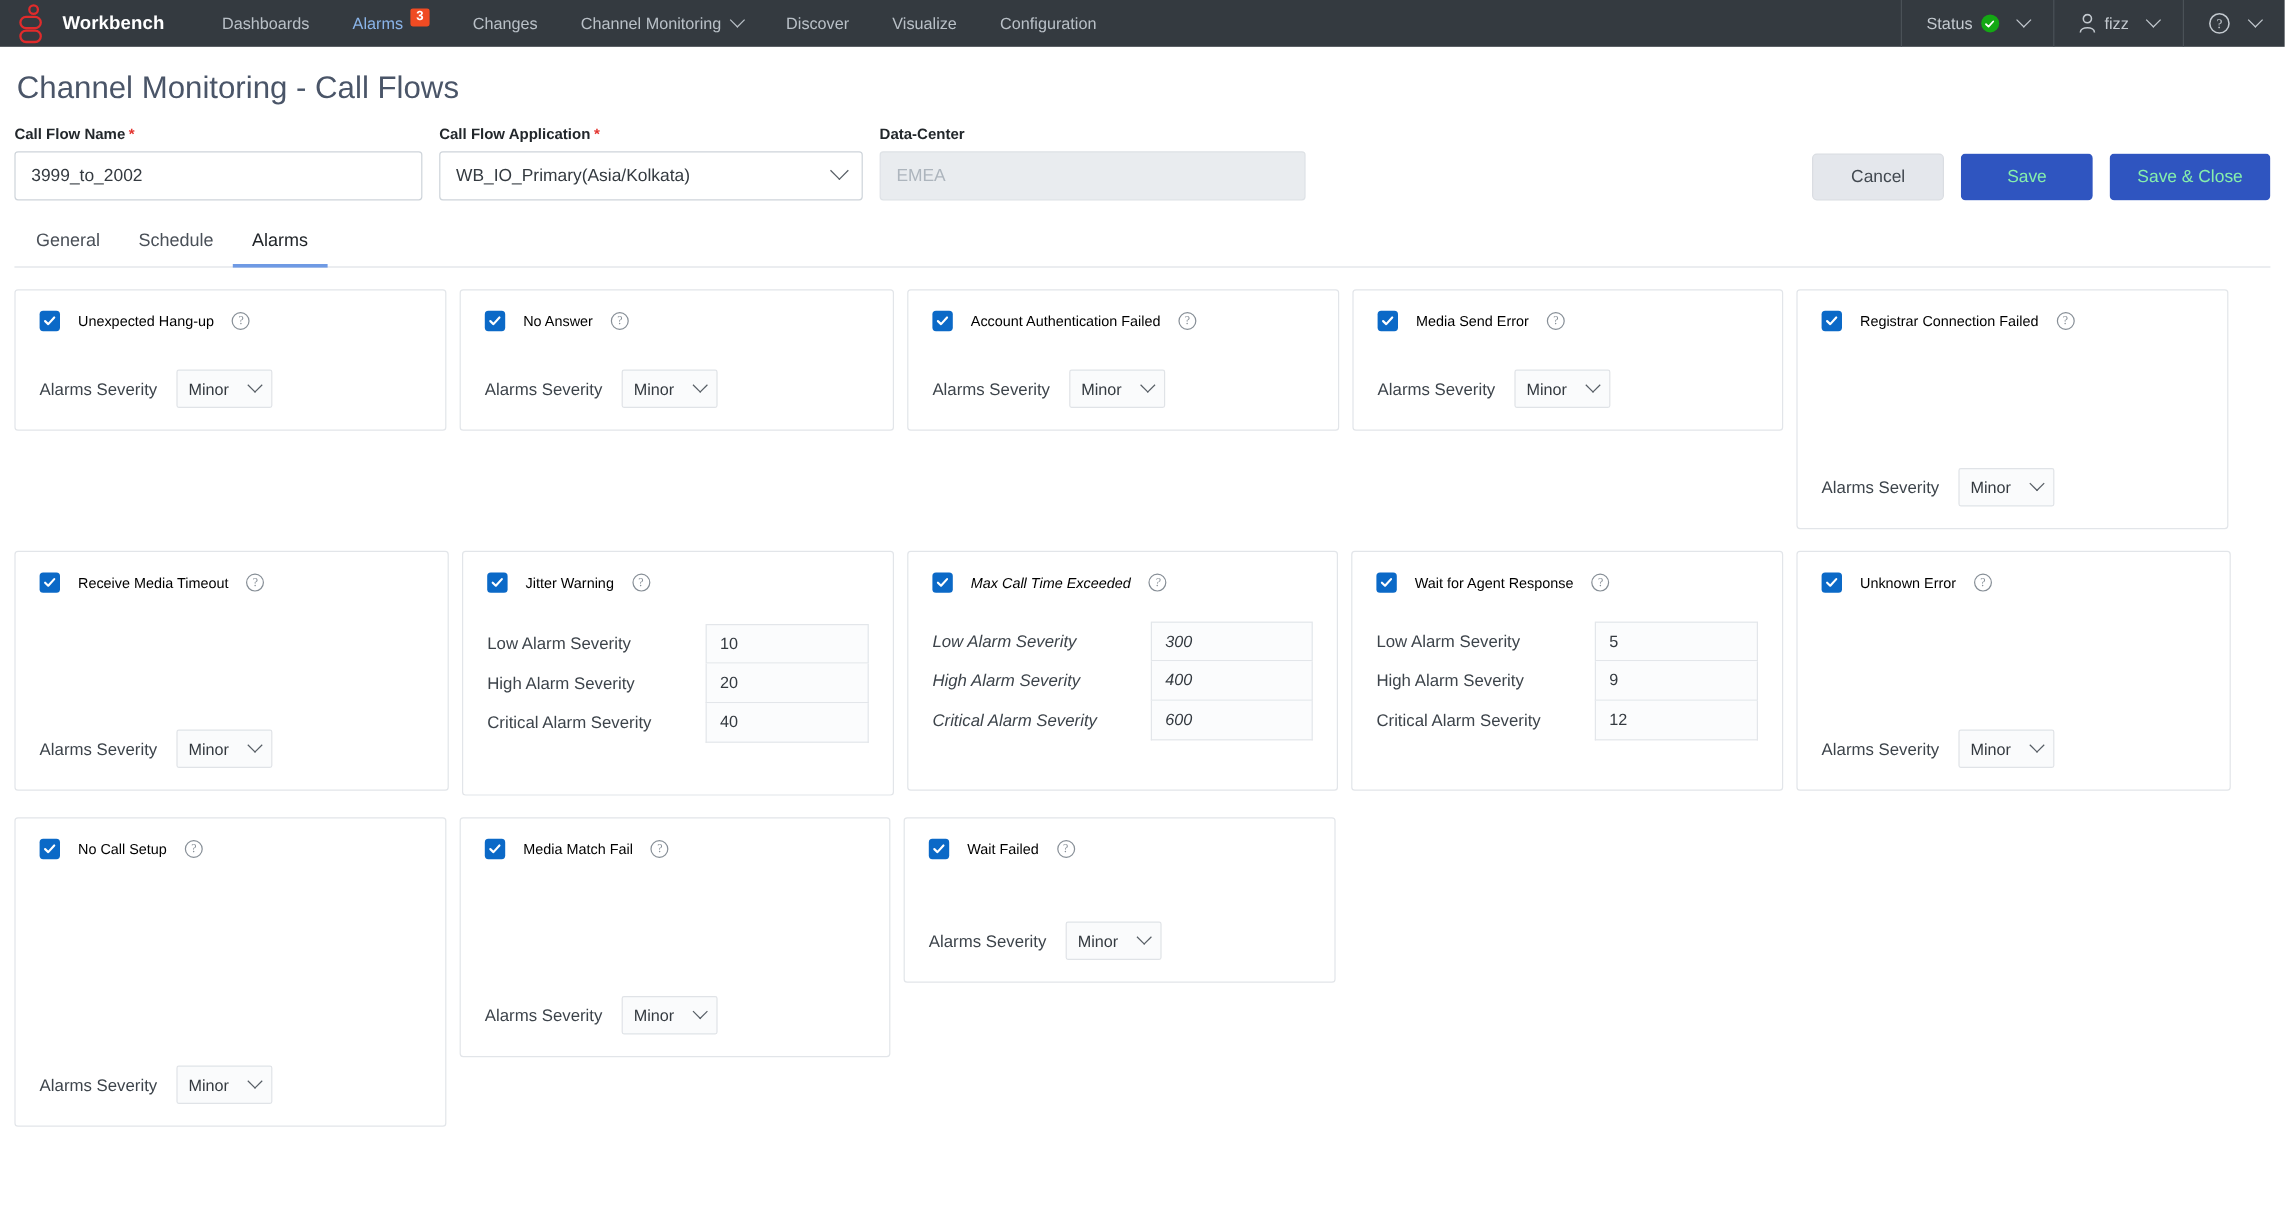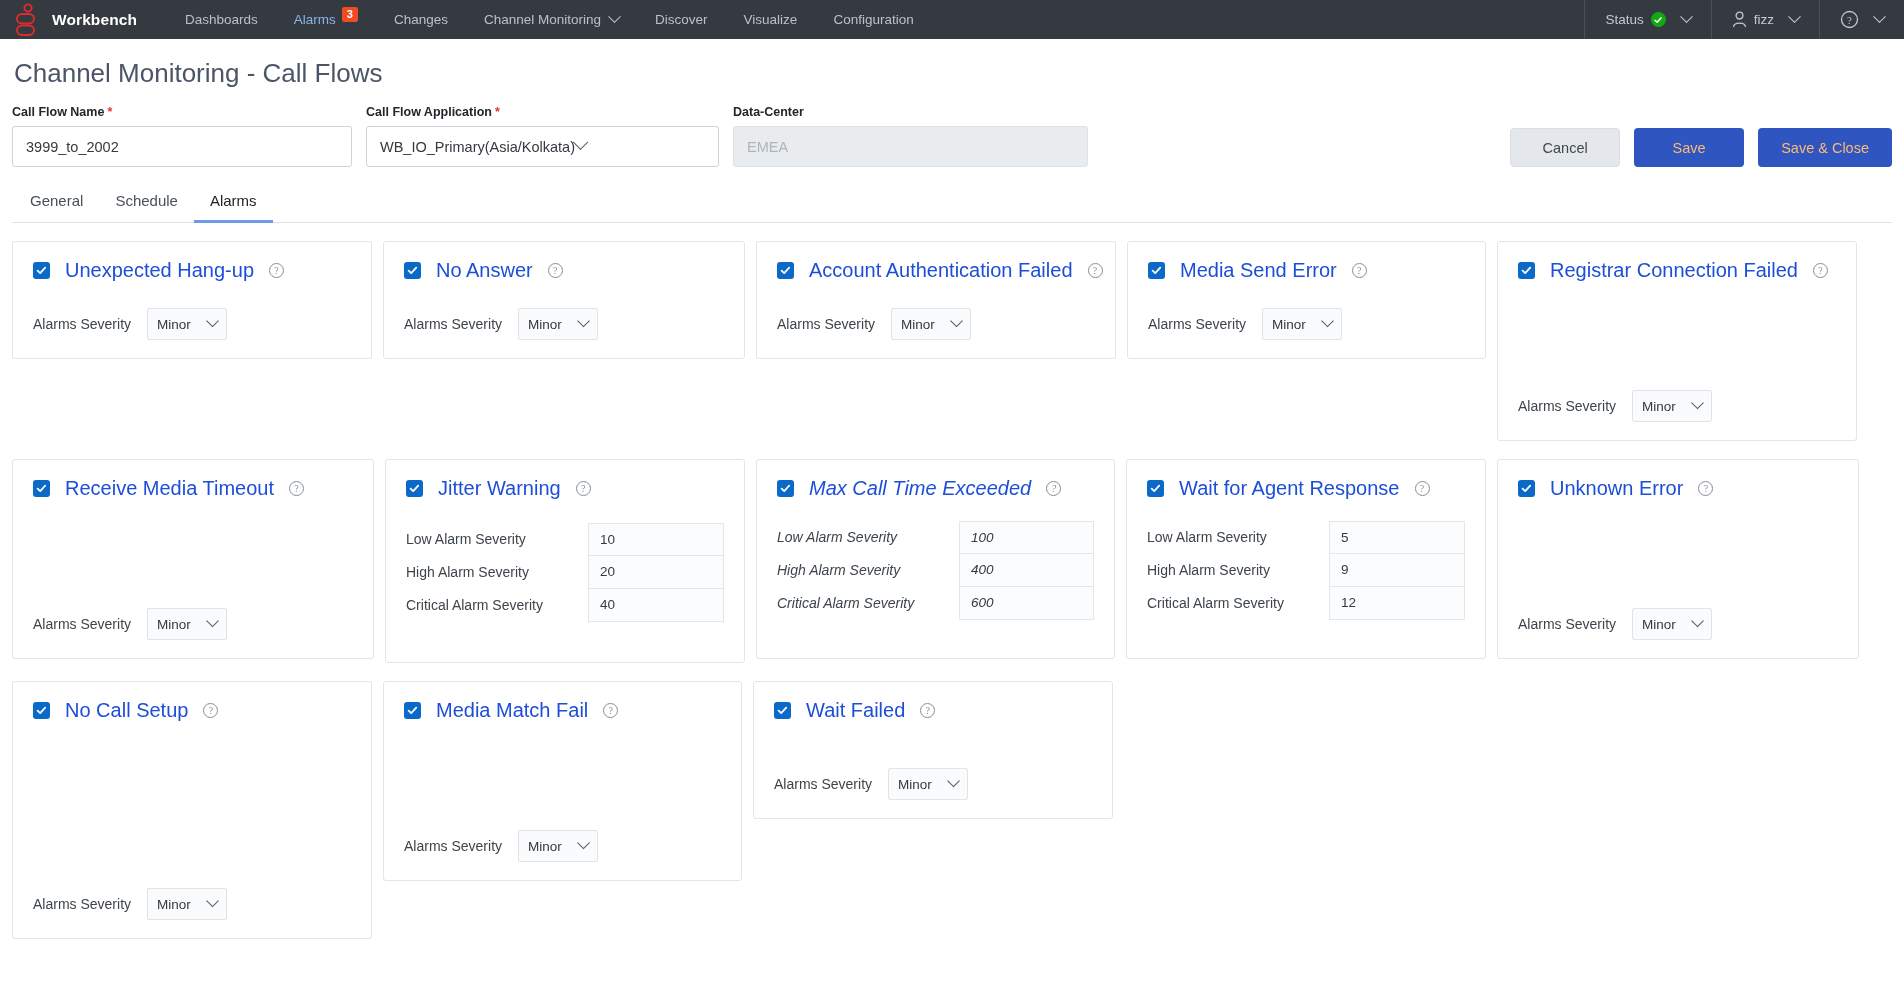--- a/index.html
+++ b/index.html
@@ -111,21 +111,21 @@
     border: 1px solid #ced4da;
     border-radius: 3px;
     background: #fff;
     display: flex;
     align-items: center;
     padding: 0 13px;
     font-size: 14.5px;
     color: #343a40;
   }
   .input-box.disabled { background: #e9ecef; color: #adb5bd; border-color: #dee2e6; }
-  .input-box.select { justify-content: flex-start; cursor: pointer; }
+  .input-box.select { justify-content: space-between; cursor: pointer; }
   .sel-chev {
     width: 11px; height: 11px;
     border-right: 1.7px solid #555c63;
     border-bottom: 1.7px solid #555c63;
     transform: rotate(45deg) translate(-3px,-3px);
     flex: none;
   }
   .w-name { width: 340px; }
   .w-app  { width: 353px; }
   .w-dc   { width: 355px; }
@@ -135,21 +135,21 @@
     height: 39px;
     min-width: 110px;
     border-radius: 4px;
     display: flex; align-items: center; justify-content: center;
     font-size: 14.5px;
     cursor: pointer;
     border: 1px solid transparent;
     padding: 0 22px;
   }
   .btn-cancel { background: #e4e7ec; color: #41484f; border-color: #dadde2; }
-  .btn-primary { background: #2f55c0; color: #fdba74; }
+  .btn-primary { background: #2f55c0; color: #86efac; }
 
   
   .tabs {
     display: flex;
     border-bottom: 1px solid #dee2e6;
     margin-top: 20px;
     padding-left: 2px;
   }
   .tab {
     font-size: 15px;
@@ -181,21 +181,21 @@
   .card-head { display: flex; align-items: center; gap: 15px; }
   .cb {
     width: 17px; height: 17px;
     border-radius: 3px;
     background: #0b69c7;
     display: flex; align-items: center; justify-content: center;
     flex: none;
     cursor: pointer;
   }
   .cb svg { display:block; }
-  .card-title { font-size: 20px; color: #1d4ed8; white-space: nowrap; }
+  .card-title { font-size: 12px; color: #000000; white-space: nowrap; }
   .help {
     width: 15px; height: 15px; border-radius: 50%;
     border: 1.3px solid #868e96;
     color: #868e96;
     font-size: 10px;
     display: flex; align-items: center; justify-content: center;
     flex: none; cursor: pointer;
     font-family: "Liberation Serif", serif;
     line-height: 1;
   }
@@ -518,21 +518,21 @@
                 <path d="M1.6 5.6 L4.2 8.1 L9.2 2.6" fill="none" stroke="#ffffff" stroke-width="1.8" stroke-linecap="round" stroke-linejoin="round"></path>
               </svg>
             </div>
             <div class="card-title">Max Call Time Exceeded</div>
             <div class="help">?</div>
           </div>
           <div class="spacer"></div>
           <div class="thr-table">
             <div class="thr-row">
               <div class="thr-label" style="width: 182px;">Low Alarm Severity</div>
-              <div class="thr-input">100</div>
+              <div class="thr-input">300</div>
             </div>
             <div class="thr-row">
               <div class="thr-label" style="width: 182px;">High Alarm Severity</div>
               <div class="thr-input">400</div>
             </div>
             <div class="thr-row">
               <div class="thr-label" style="width: 182px;">Critical Alarm Severity</div>
               <div class="thr-input">600</div>
             </div>
           </div>

